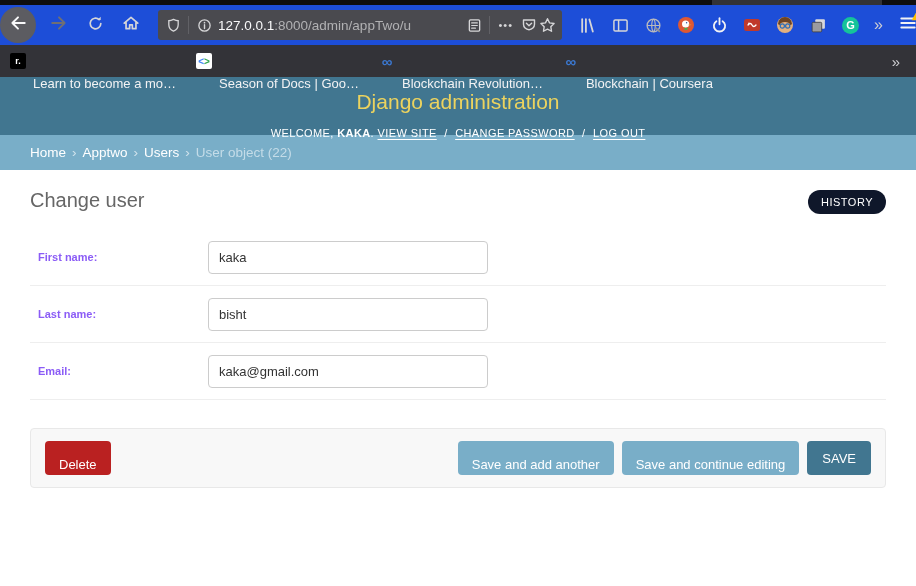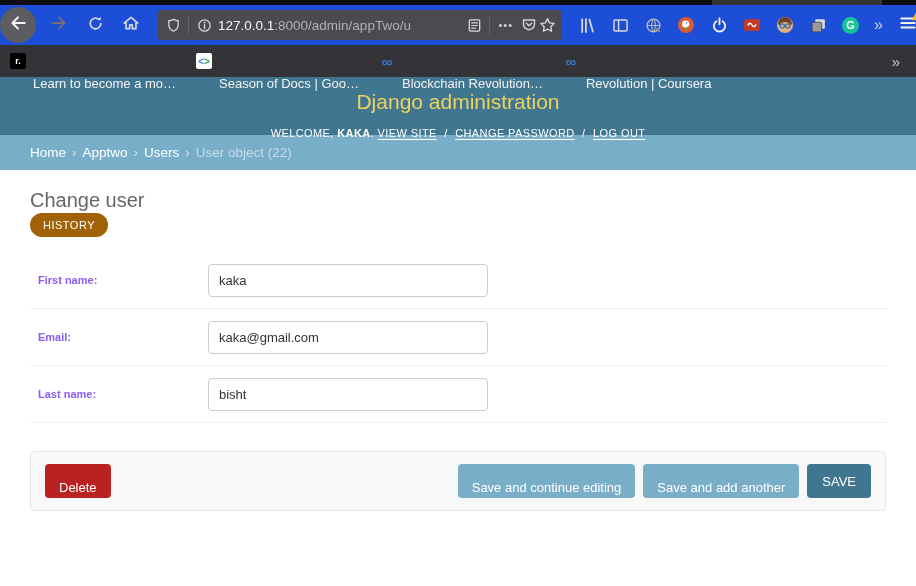--- a/index.html
+++ b/index.html
@@ -42,23 +42,23 @@
   .user-tools { margin-top:13px; font-size:11px; color:#fff; letter-spacing:.4px; }
   .user-tools a { color:#fff; text-decoration:underline; text-underline-offset:2px; cursor:pointer; }
   .user-tools .slash { margin:0 4px; }
 
   .breadcrumbs { height:35px; background:#79aec8; display:flex; align-items:center; padding:0 30px; font-size:13.5px; }
   .breadcrumbs a { color:#fff; text-decoration:none; cursor:pointer; }
   .crumb-sep { color:rgba(255,255,255,.65); margin:0 6px; }
   .crumb-current { color:#c4dce8; }
 
   .content { padding:0 30px; }
-  .title-row { margin-top:19px; display:flex; align-items:flex-start; justify-content:space-between;flex-direction:column; }
+  .title-row { margin-top:19px; display:flex; align-items:flex-start; justify-content:space-between; }
   .page-title { font-size:20px; font-weight:400; color:#666; }
-  .history-btn { background:#a16207; color:#fff; font-size:11px; letter-spacing:.5px; border:none; border-radius:12px;
+  .history-btn { background:#0f172a; color:#fff; font-size:11px; letter-spacing:.5px; border:none; border-radius:12px;
     height:24px; padding:0 13px; cursor:pointer; margin-top:1px; font-family:"Liberation Sans",sans-serif; }
 
   .form-area { margin-top:15px; }
   .form-row { display:flex; align-items:center; height:57px; border-bottom:1px solid #eee; padding-left:8px; }
   .form-row label { width:170px; font-size:11px; font-weight:bold; color:#8b5cf6; flex:none; }
   .form-row input { width:280px; height:33px; border:1px solid #ccc; border-radius:4px; padding:0 10px; font-size:13px; color:#333;
     font-family:"Liberation Sans",sans-serif; background:#fff; }
 
   .submit-row { margin-top:28px; background:#f8f8f8; border:1px solid #e8e8e8; border-radius:4px;
     height:60px; display:flex; align-items:center; padding:0 14px; }
@@ -218,21 +218,21 @@
         <span style="color:#34a853">&gt;</span>
       </span>
     <span class="bm-label">Season of Docs  |  Goo…</span>
   </div>
   <div class="bm">
     <span class="fav coursera">∞</span>
     <span class="bm-label">Blockchain Revolution…</span>
   </div>
   <div class="bm">
     <span class="fav coursera">∞</span>
-    <span class="bm-label">Revolution | Coursera</span>
+    <span class="bm-label">Blockchain | Coursera</span>
   </div>
   <span class="bm-overflow">»</span>
 </div>
 
 <div class="admin-header">
   <div class="title-wrap"><span class="site-title">Django administration</span></div>
   <div class="user-tools">
     <span>WELCOME,</span>
     <b>KAKA</b><span>.</span>
     <a>VIEW SITE</a>
@@ -258,30 +258,30 @@
     <h1 class="page-title">Change user</h1>
     <button class="history-btn">HISTORY</button>
   </div>
 
   <div class="form-area">
     <div class="form-row">
       <label>First name:</label>
       <input type="text" value="kaka" style="">
     </div>
     <div class="form-row">
+      <label>Last name:</label>
+      <input type="text" value="bisht" style="">
+    </div>
+    <div class="form-row">
       <label>Email:</label>
       <input type="text" value="kaka@gmail.com" style="">
-    </div>
-    <div class="form-row">
-      <label>Last name:</label>
-      <input type="text" value="bisht" style="">
     </div>
   </div>
 
   <div class="submit-row">
     <button class="btn btn-delete">Delete</button>
     <div class="right-group">
+      <button class="btn btn-light">Save and add another</button>
       <button class="btn btn-light">Save and continue editing</button>
-      <button class="btn btn-light">Save and add another</button>
       <button class="btn btn-save">SAVE</button>
     </div>
   </div>
 </div>
 
 </body></html>

